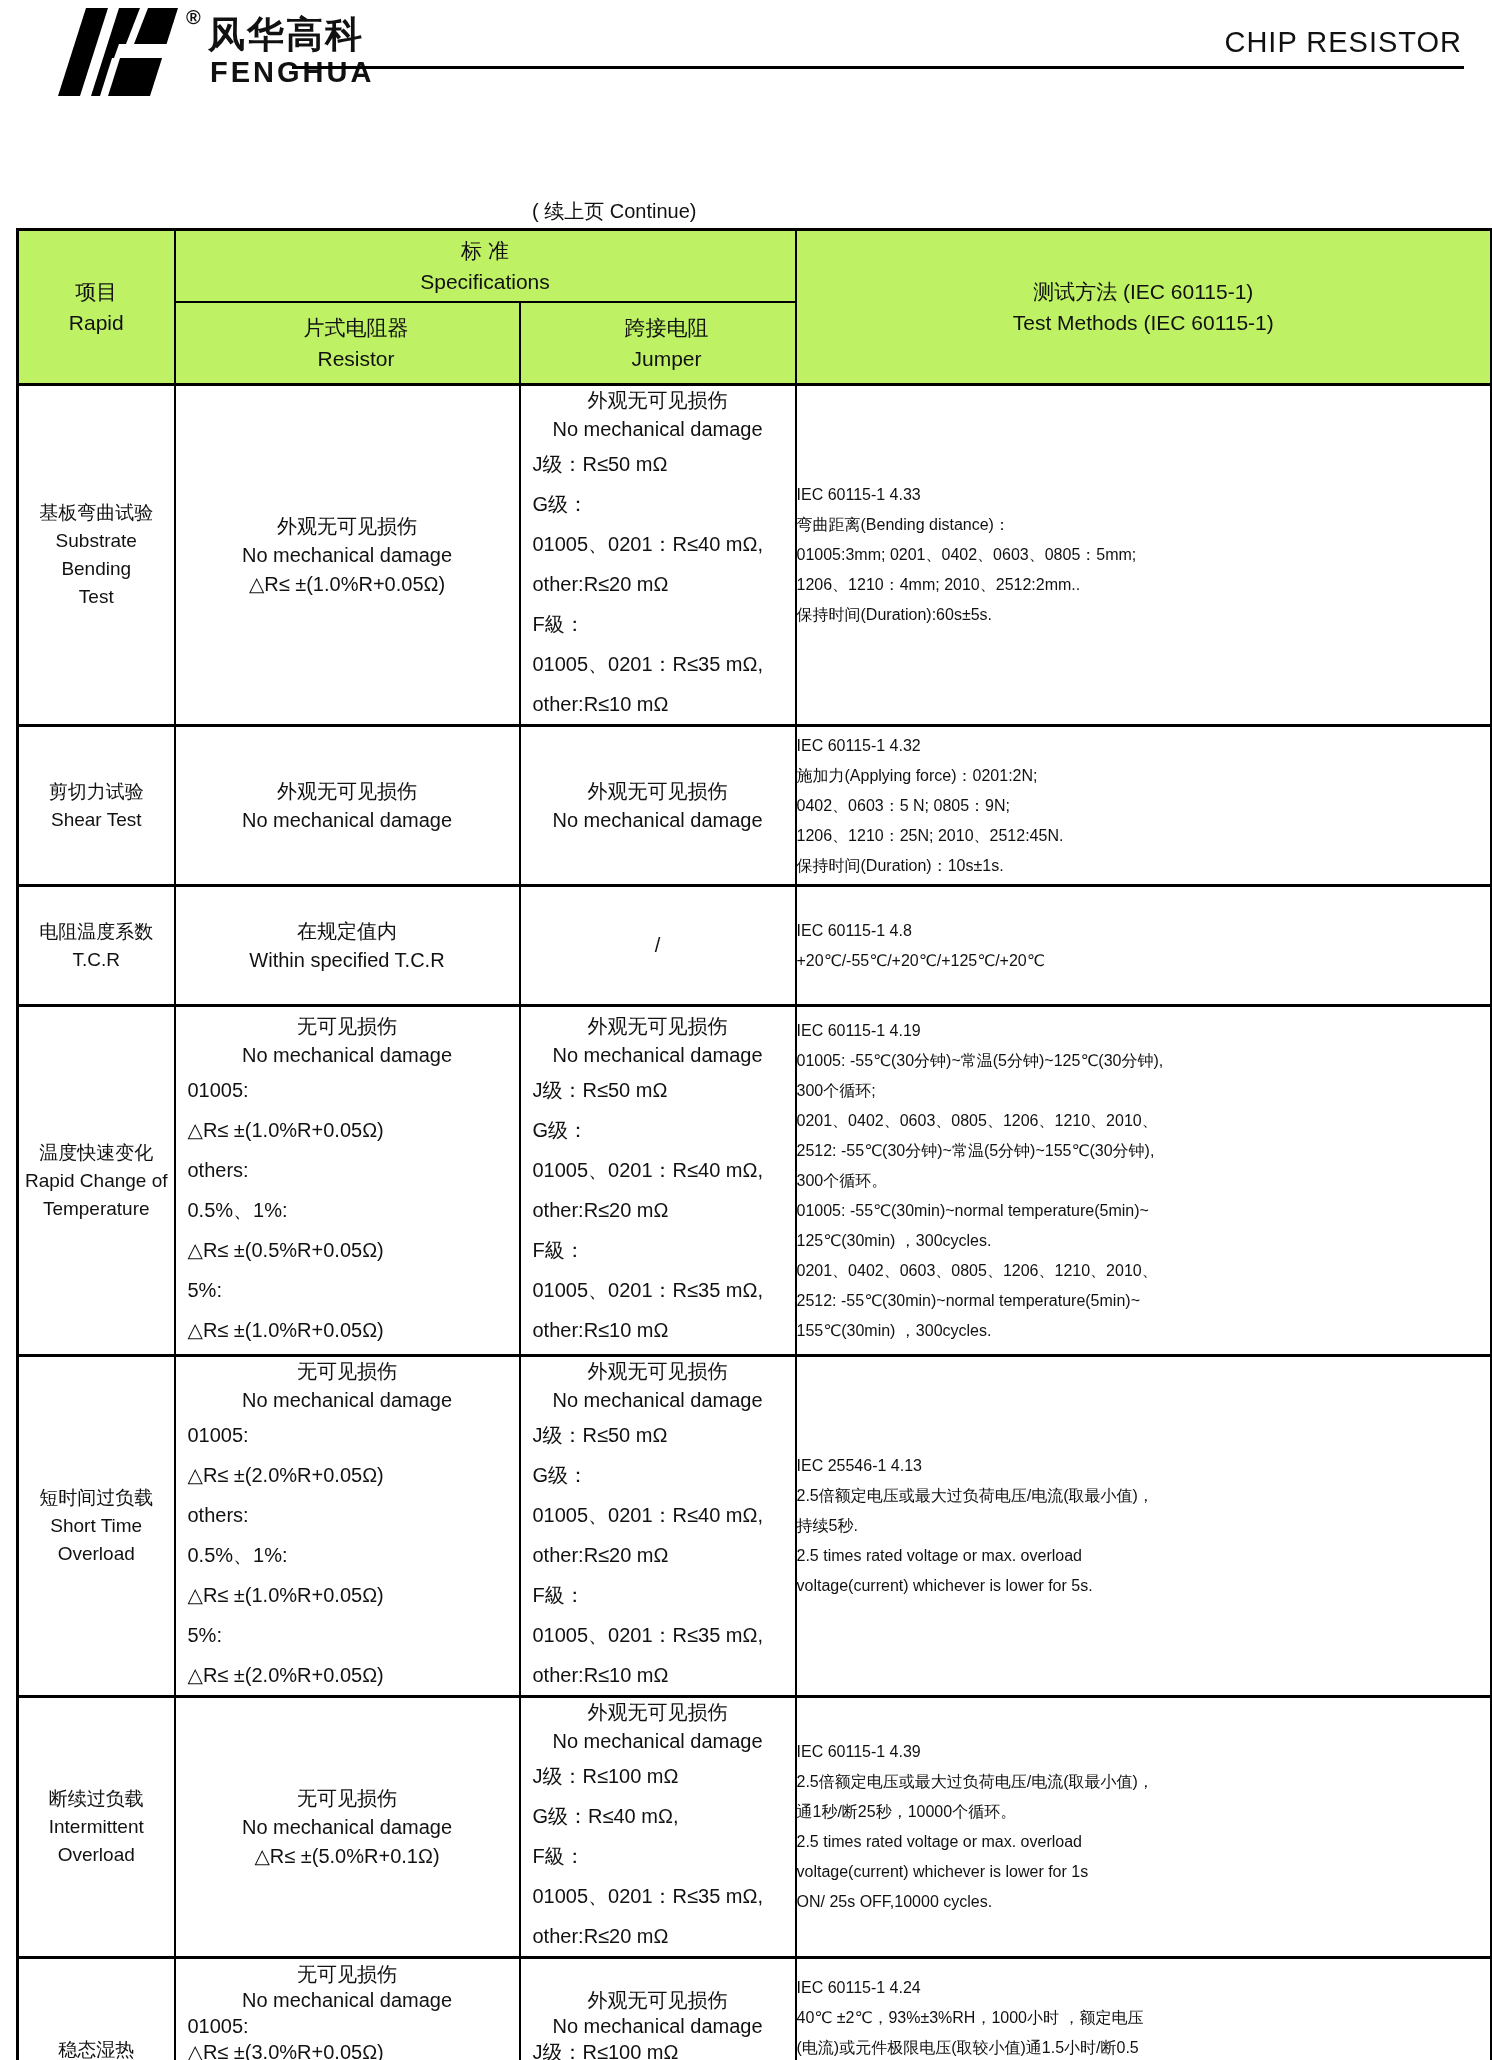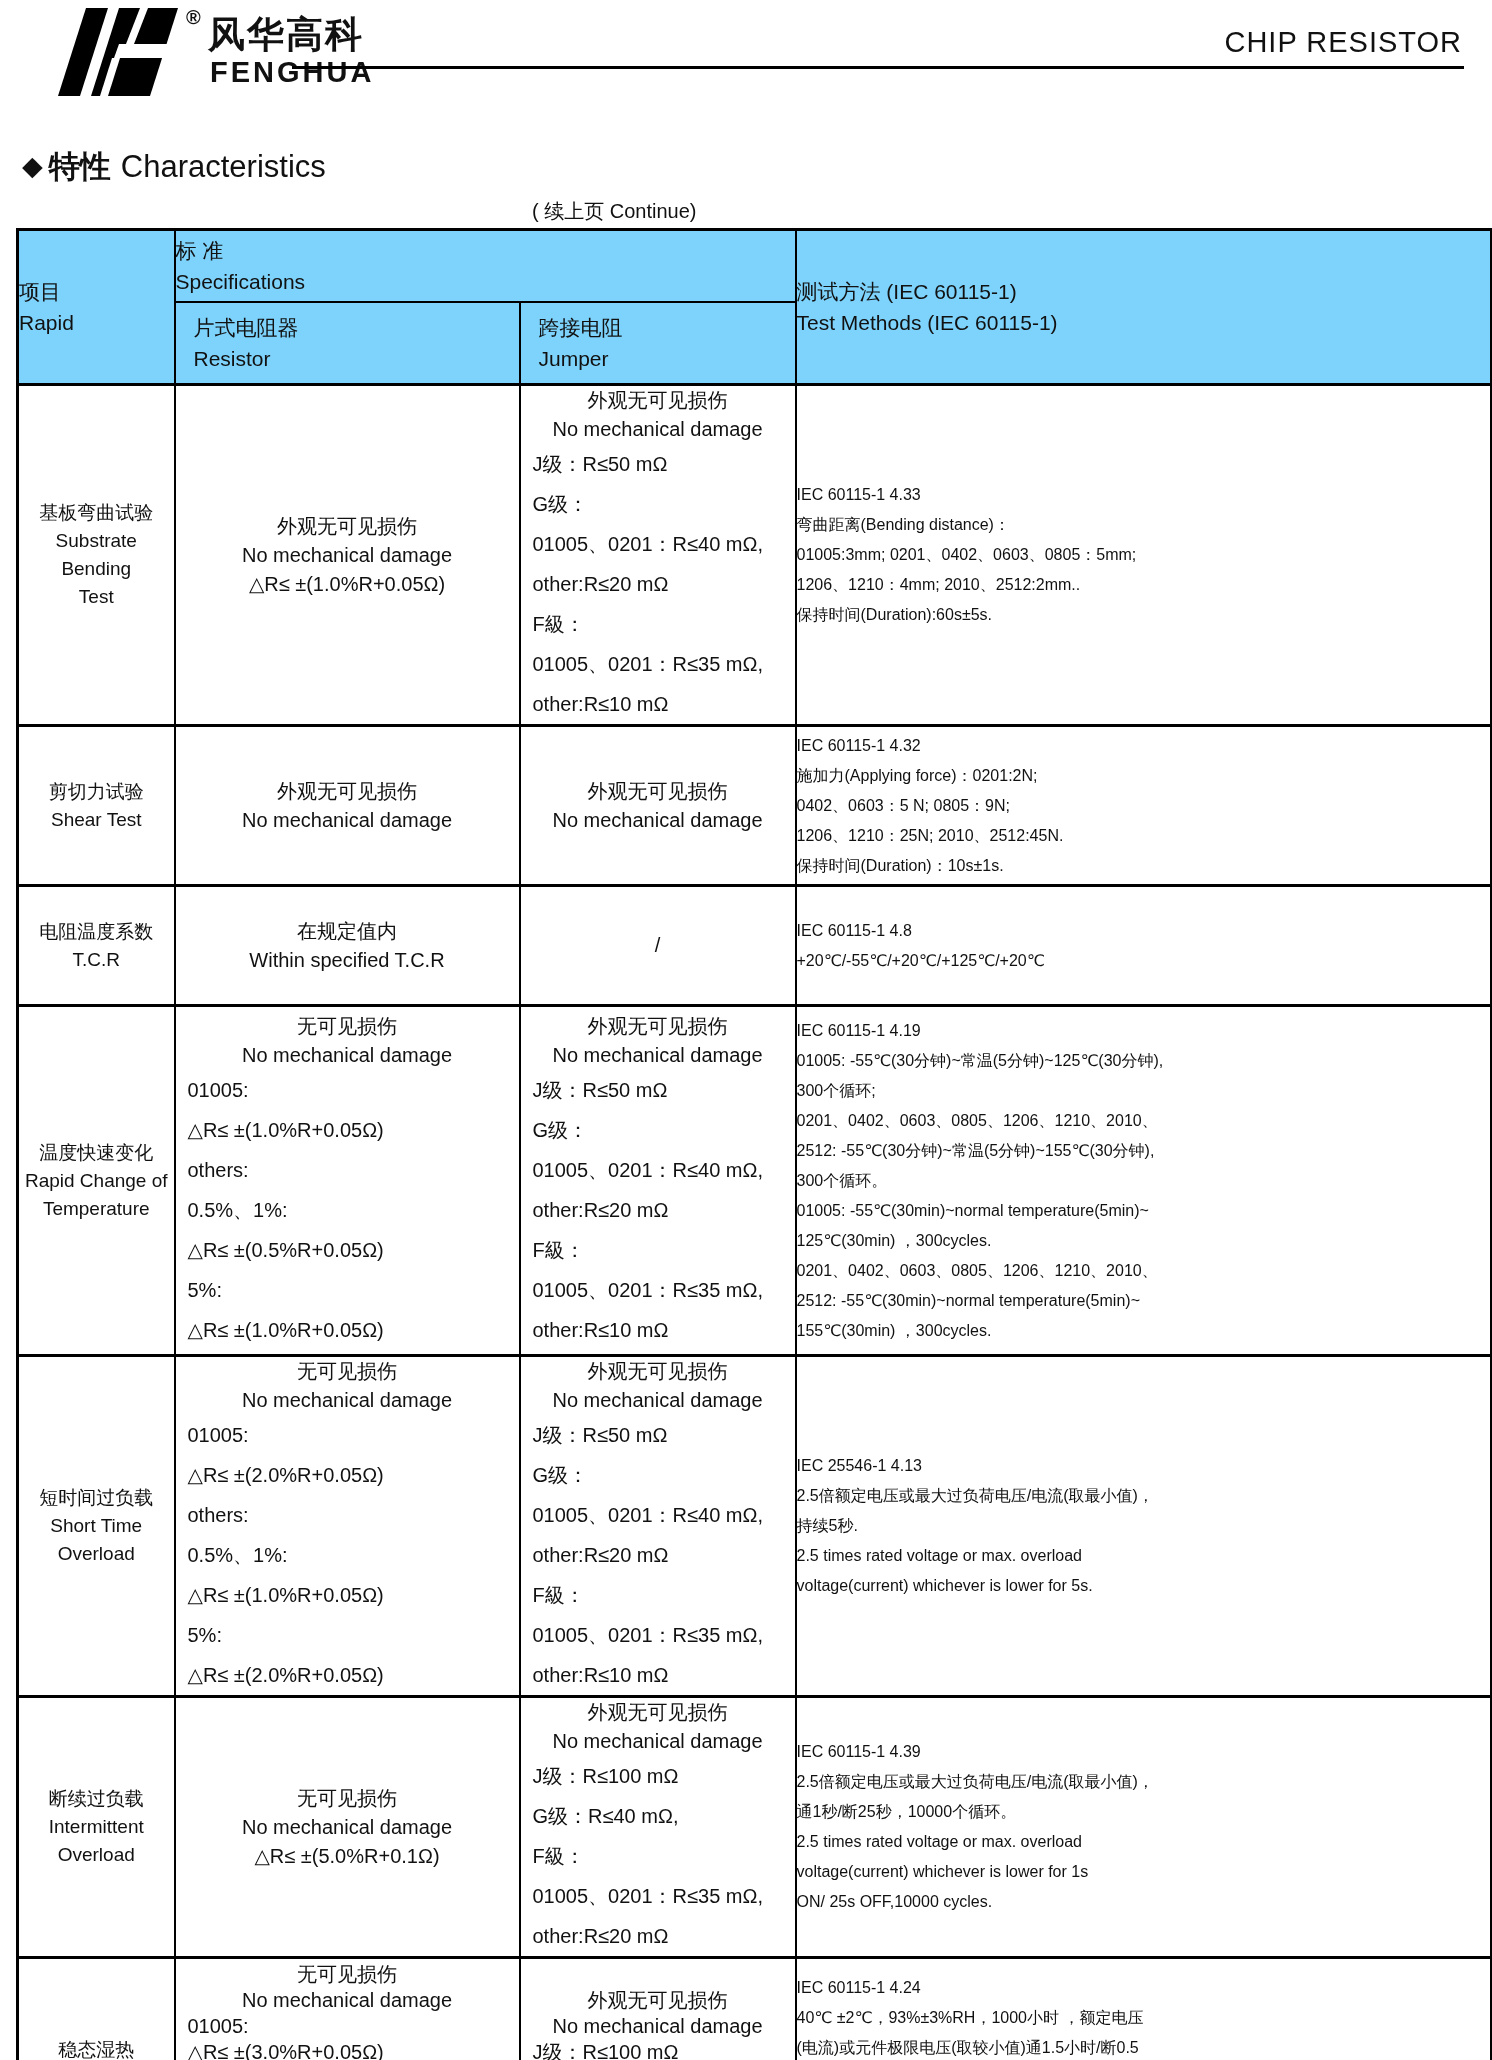--- a/index.html
+++ b/index.html
@@ -25,21 +25,21 @@
   .section-title .en { margin-left:10px; }
   .continue-note { position:absolute; left:532px; top:198px; font-size:20px; white-space:nowrap; }
 
   
   table.char { position:absolute; left:16px; top:228px; width:1474px;
     border-collapse:collapse; table-layout:fixed; }
   table.char th, table.char td { border:2px solid #000; padding:0; vertical-align:middle; }
   table.char { border:3px solid #000; }
   tr.body > td { border-top-width:3px; }
   tr.thead2 > th { border-top-width:2px; }
-  th { background:#7dd3fc; font-weight:normal; font-size:21px; line-height:31px; text-align:left; }
+  th { background:#bef264; font-weight:normal; font-size:21px; line-height:31px; text-align:center; }
   .ml { white-space:pre-line; }
 
   td.item { text-align:center; font-size:19px; line-height:28px; }
   td.spec { font-size:20px; }
   td.spec .c { text-align:center; line-height:29px; }
   td.spec .l { text-align:left; padding-left:12px; line-height:40px; }
   td.rescell .l { }
   td.test { text-align:left; font-size:16px; line-height:30px; padding-left:16px; padding-right:6px; }
 
   tr.r0 > td { height:280px; }
@@ -66,23 +66,20 @@
       <polygon points="84,2 92,2 78,38 70,38" fill="#fff"></polygon>
       <polygon points="56,52 64,52 52,90 44,90" fill="#fff"></polygon>
     </svg>
   </span>
   <span class="logo-reg">®</span>
   <div class="brand-cn">风华高科</div>
   <div class="brand-en">FENGHUA</div>
   <div class="page-title">CHIP RESISTOR</div>
   <div class="header-rule"></div>
 
-  <div class="section-title">
-    <span class="bullet">◆</span><span class="cn">特性</span><span class="en">Characteristics</span>
-  </div>
   <div class="continue-note">( 续上页 Continue)</div>
 
   <table class="char">
     <colgroup>
       <col style="width:157px">
         <col style="width:345px">
         <col style="width:276px">
         <col style="width:696px">
     </colgroup>
     <tbody>

